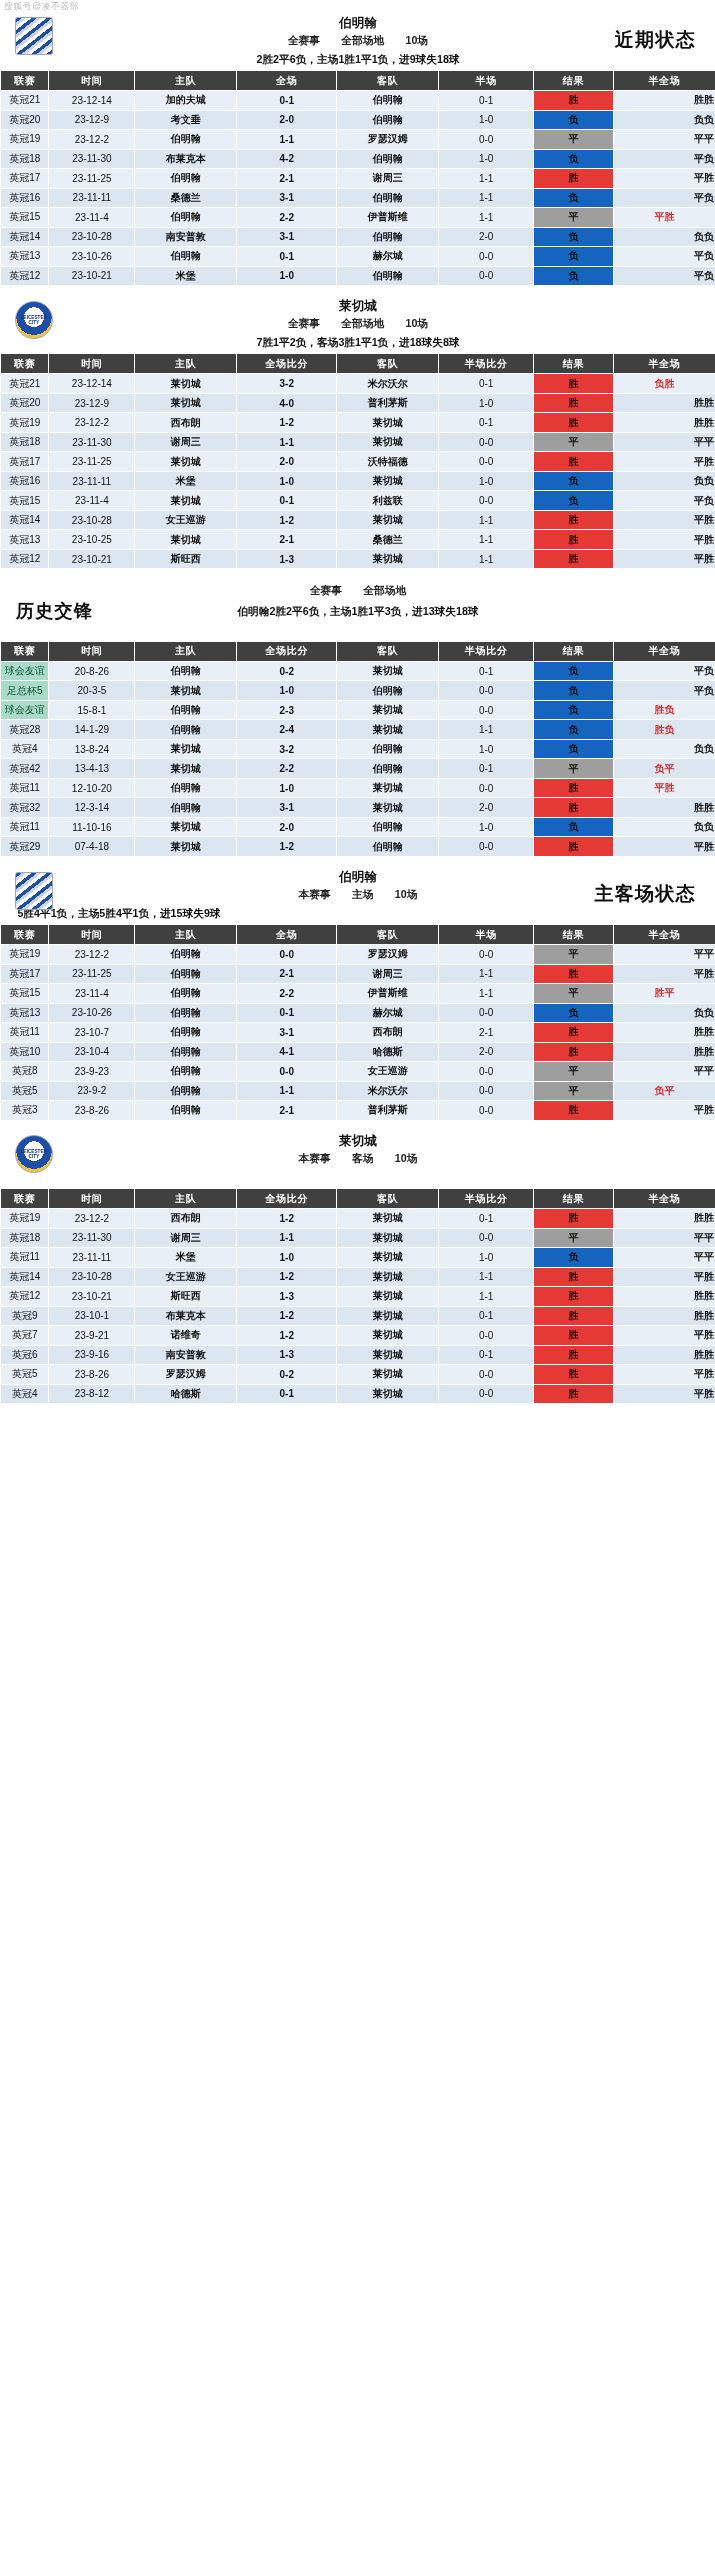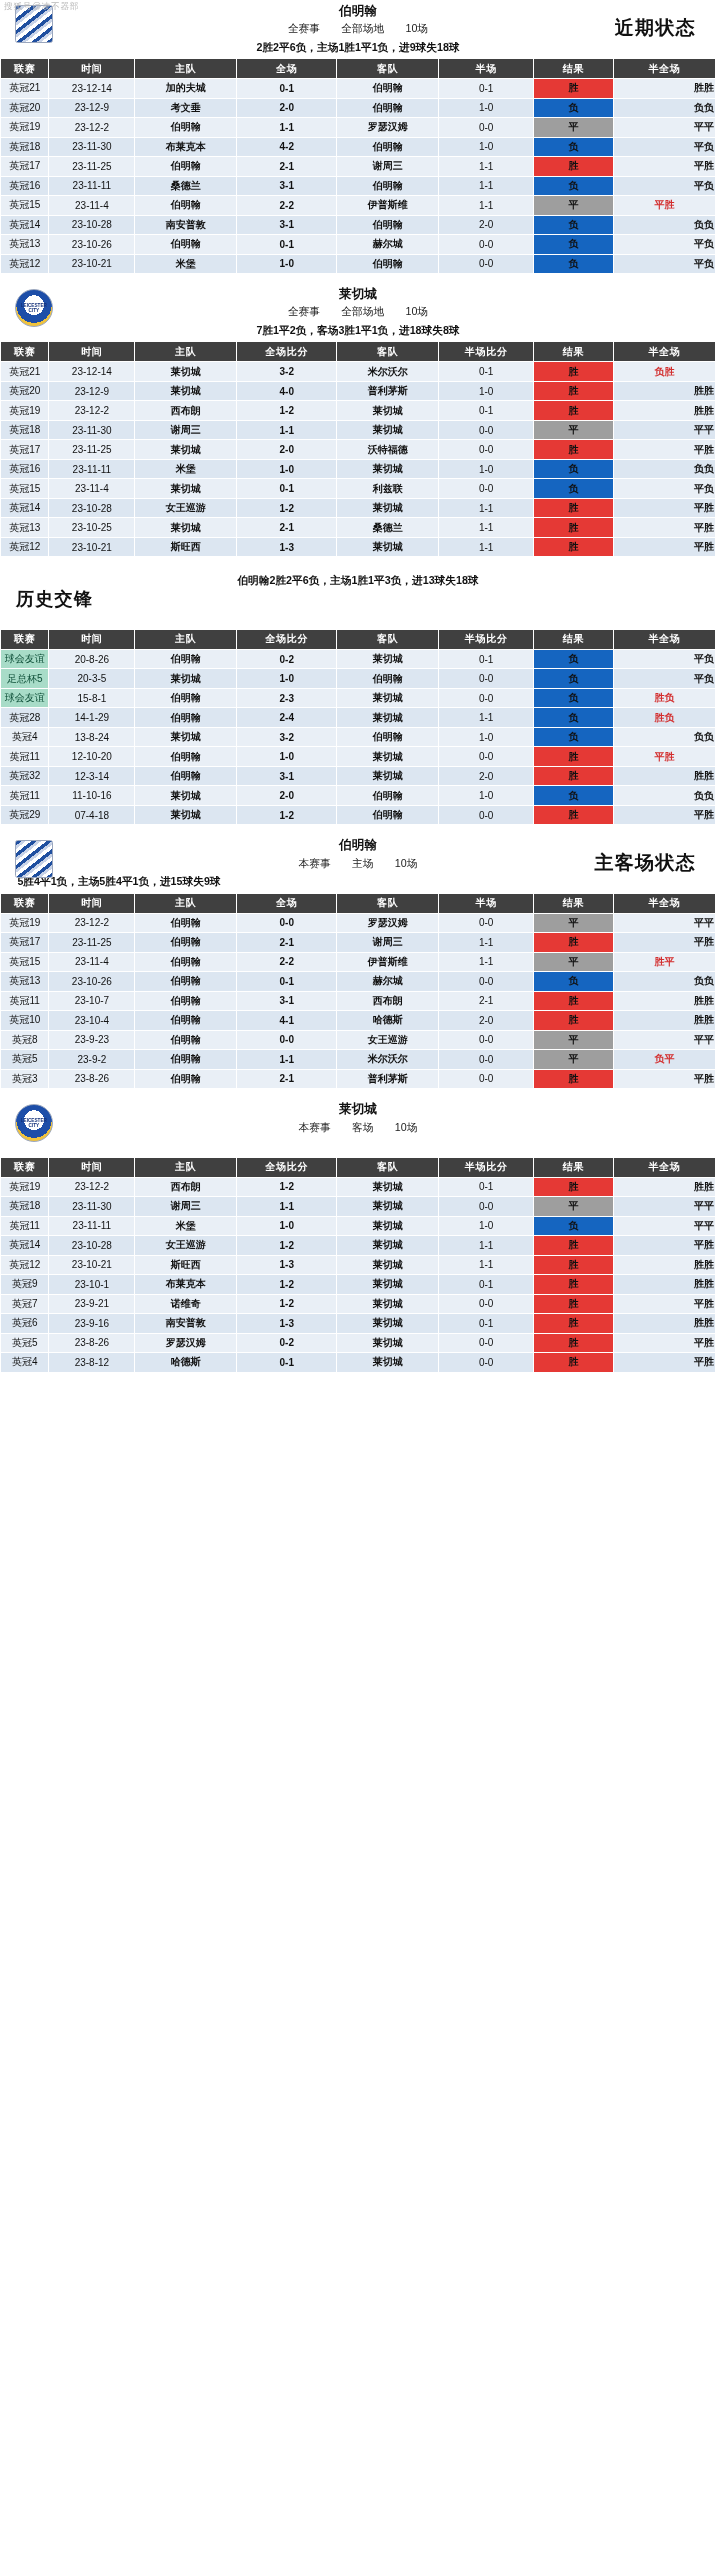--- a/index.html
+++ b/index.html
@@ -2,21 +2,21 @@
 <html style="font-size:10.7px"><head>
 <meta charset="utf-8">
 <style>
   * { box-sizing: border-box; }
   html, body {
     margin: 0; padding: 0;
     background: #ffffff;
     font-family: "Liberation Sans", "DejaVu Sans", sans-serif;
   }
   body { width: 716px; }
-  .page { width: 588px; position: relative; padding-top: 0; }
+  .page { width: 588px; position: relative; padding-top: 12px; }
 
   .watermark {
     position: absolute;
     top: 1.3px; left: 4px;
     font-size: 8.7px;
     color: #b9b9b9;
     letter-spacing: 0.7px;
     z-index: 50;
   }
 
@@ -74,21 +74,21 @@
     font-size: 12.7px;
     font-weight: bold;
     color: #111;
     line-height: 17.4px;
   }
   .filters {
     font-size: 10.7px;
     color: #222;
     line-height: 17.4px;
   }
-  .filters span { margin: 0 10.7px; }
+  .filters span { margin: 0 10.7px; font-weight: bold; }
   .summary {
     font-size: 10.7px;
     color: #111;
     line-height: 17.4px;
     text-align: center;
     font-weight: bold;
     margin-top: 1.3px;
   }
   .summary.left { text-align: left; padding-left: 17.4px; }
 
@@ -409,20 +409,21 @@
               <td class="res win">胜</td>
               <td class="hf black">平胜</td>
             </tr>
           </tbody>
         </table>
       </div>
       <div class="section">
         <div class="sec-head hist-head">
           <div class="sec-title left">历史交锋</div>
           <div class="team-block hist-center">
+            <div class="filters"><span>全赛事</span><span>全部场地</span></div>
             <div class="summary">伯明翰2胜2平6负，主场1胜1平3负，进13球失18球</div>
           </div>
         </div>
         <table class="matches">
           <thead>
             <tr>
               <th class="colw-league">联赛</th>
               <th class="colw-time">时间</th>
               <th class="colw-home">主队</th>
               <th class="colw-score">全场比分</th>
@@ -475,20 +476,30 @@
             </tr>
             <tr>
               <td class="league">英冠4</td>
               <td class="time">13-8-24</td>
               <td class="team">莱切城</td>
               <td class="score">3-2</td>
               <td class="team">伯明翰</td>
               <td class="half">1-0</td>
               <td class="res lose">负</td>
               <td class="hf black">负负</td>
+            </tr>
+            <tr class="alt">
+              <td class="league">英冠42</td>
+              <td class="time">13-4-13</td>
+              <td class="team">莱切城</td>
+              <td class="score">2-2</td>
+              <td class="team">伯明翰</td>
+              <td class="half">0-1</td>
+              <td class="res draw">平</td>
+              <td class="hf red">负平</td>
             </tr>
             <tr>
               <td class="league">英冠11</td>
               <td class="time">12-10-20</td>
               <td class="team">伯明翰</td>
               <td class="score">1-0</td>
               <td class="team">莱切城</td>
               <td class="half">0-0</td>
               <td class="res win">胜</td>
               <td class="hf red">平胜</td>

